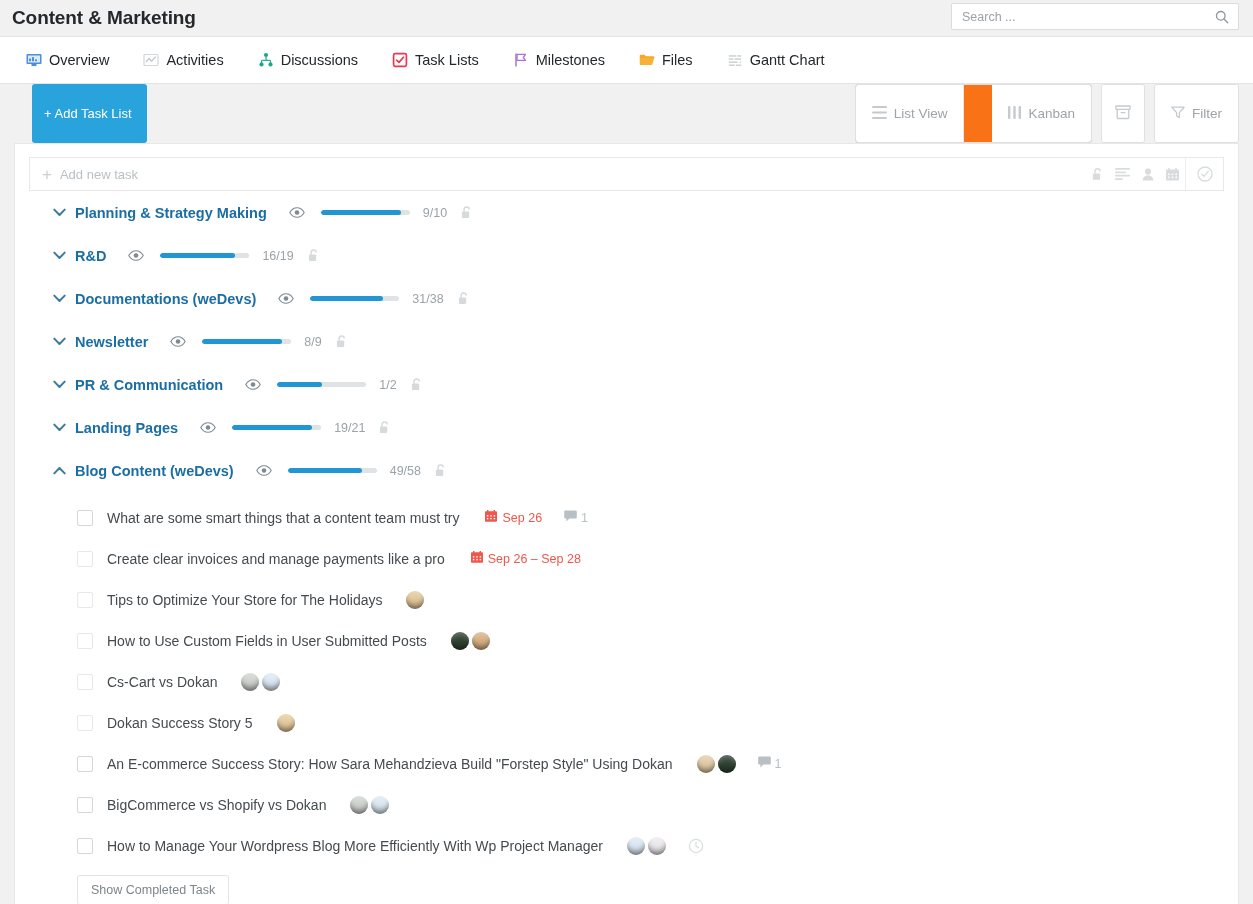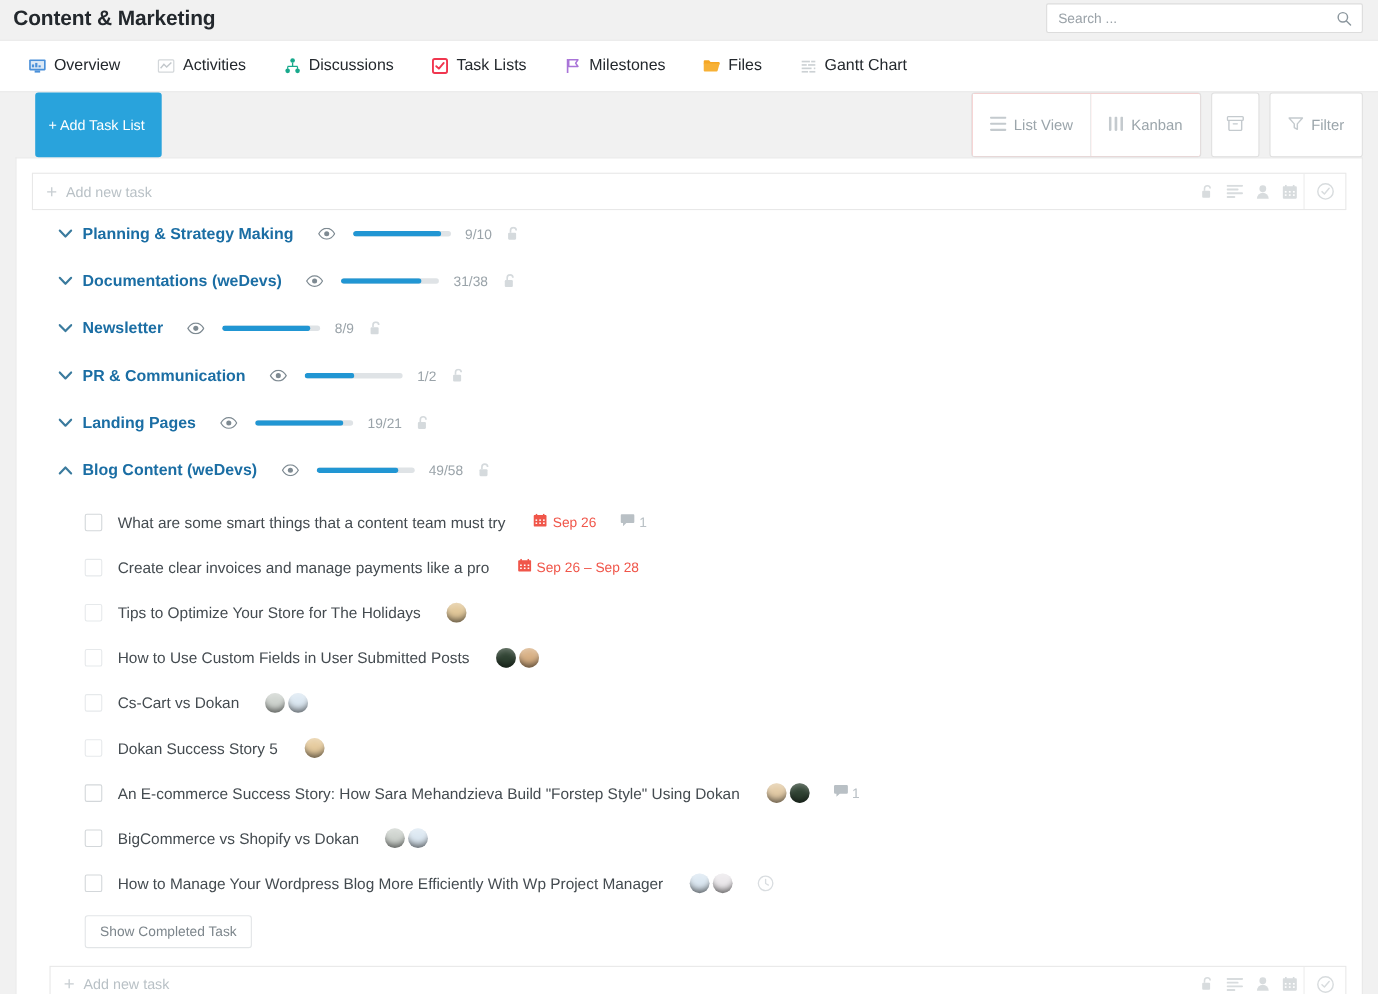--- a/index.html
+++ b/index.html
@@ -78,25 +78,26 @@
     color: #fff;
     border: 0; border-radius: 3px;
     font-size: 13px;
     font-family: "Liberation Sans", sans-serif;
     padding: 9px 15px 9px 12px;
     cursor: pointer;
   }
   .spacer { flex: 1; }
   .btn-group {
     display: flex;
-    background: #fca5a5;
+    background: #f97316;
     border: 1px solid #e0e0e0;
     border-radius: 3px;
     overflow: hidden;
     margin-left: 9px;
+    gap: 28px;
   }
   .btn-ghost {
     display: flex; align-items: center; gap: 7px;
     background: #fff;
     border: 0;
     border-right: 1px solid #e9e9e9;
     color: #9ba5ab;
     font-size: 13.5px;
     font-family: "Liberation Sans", sans-serif;
     padding: 9px 16px;
@@ -436,20 +437,44 @@
         <span class="eye">
           <svg width="16" height="11" viewBox="0 0 16 11" fill="none" stroke="currentColor" stroke-width="1.1">
             <path d="M0.8 5.5 C3 1.6 5.3 0.7 8 0.7 s5 0.9 7.2 4.8 C13 9.4 10.7 10.3 8 10.3 S3 9.4 0.8 5.5 z"></path>
             <circle cx="8" cy="5.5" r="2.3" fill="currentColor" stroke="none"></circle>
           </svg>
         </span>
         <span class="prog">
           <i style="width:90%"></i>
         </span>
         <span class="ratio">9/10</span>
+        <span class="lock">
+          <svg width="11" height="13" viewBox="0 0 11 13" fill="none" stroke="currentColor" stroke-width="1.5">
+            <path d="M3.1 5.6 V3.5 a2.6 2.6 0 0 1 5.2 0"></path>
+            <rect x="0.9" y="5.6" width="7.3" height="6.3" rx="1" fill="currentColor" stroke="none"></rect>
+          </svg>
+        </span>
+      </div>
+      <div class="tl-header">
+        <span class="chev">
+          <svg width="13" height="9" viewBox="0 0 13 9" fill="none" stroke="currentColor" stroke-width="2" stroke-linecap="round" stroke-linejoin="round">
+            <polyline points="1.3,1.6 6.5,7 11.7,1.6"></polyline>
+          </svg>
+        </span>
+        <span class="tl-name">R&amp;D</span>
+        <span class="eye">
+          <svg width="16" height="11" viewBox="0 0 16 11" fill="none" stroke="currentColor" stroke-width="1.1">
+            <path d="M0.8 5.5 C3 1.6 5.3 0.7 8 0.7 s5 0.9 7.2 4.8 C13 9.4 10.7 10.3 8 10.3 S3 9.4 0.8 5.5 z"></path>
+            <circle cx="8" cy="5.5" r="2.3" fill="currentColor" stroke="none"></circle>
+          </svg>
+        </span>
+        <span class="prog">
+          <i style="width:84%"></i>
+        </span>
+        <span class="ratio">16/19</span>
         <span class="lock">
           <svg width="11" height="13" viewBox="0 0 11 13" fill="none" stroke="currentColor" stroke-width="1.5">
             <path d="M3.1 5.6 V3.5 a2.6 2.6 0 0 1 5.2 0"></path>
             <rect x="0.9" y="5.6" width="7.3" height="6.3" rx="1" fill="currentColor" stroke="none"></rect>
           </svg>
         </span>
       </div>
       <div class="tl-header">
         <span class="chev">
           <svg width="13" height="9" viewBox="0 0 13 9" fill="none" stroke="currentColor" stroke-width="2" stroke-linecap="round" stroke-linejoin="round">

